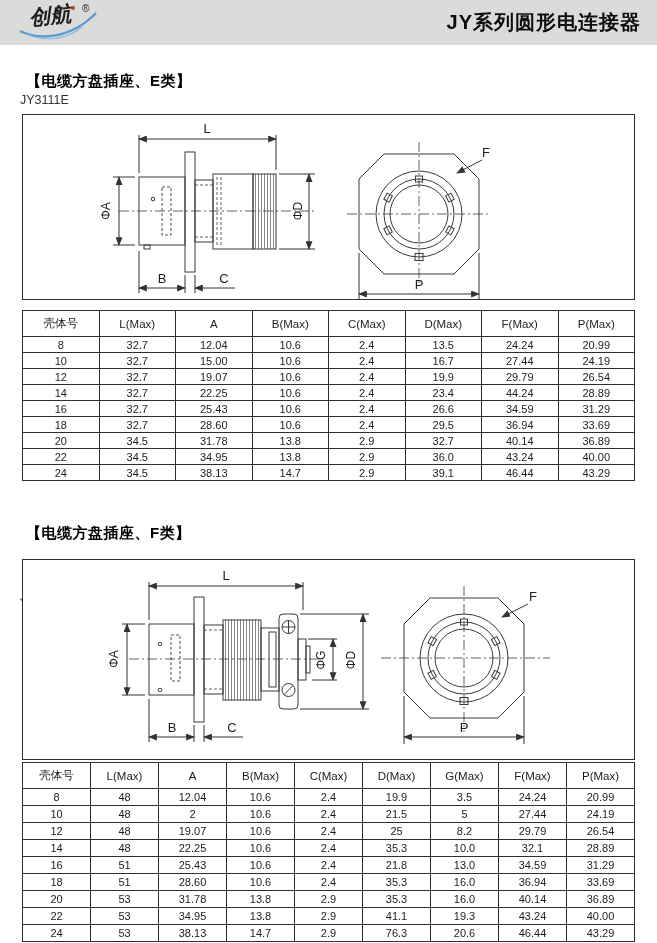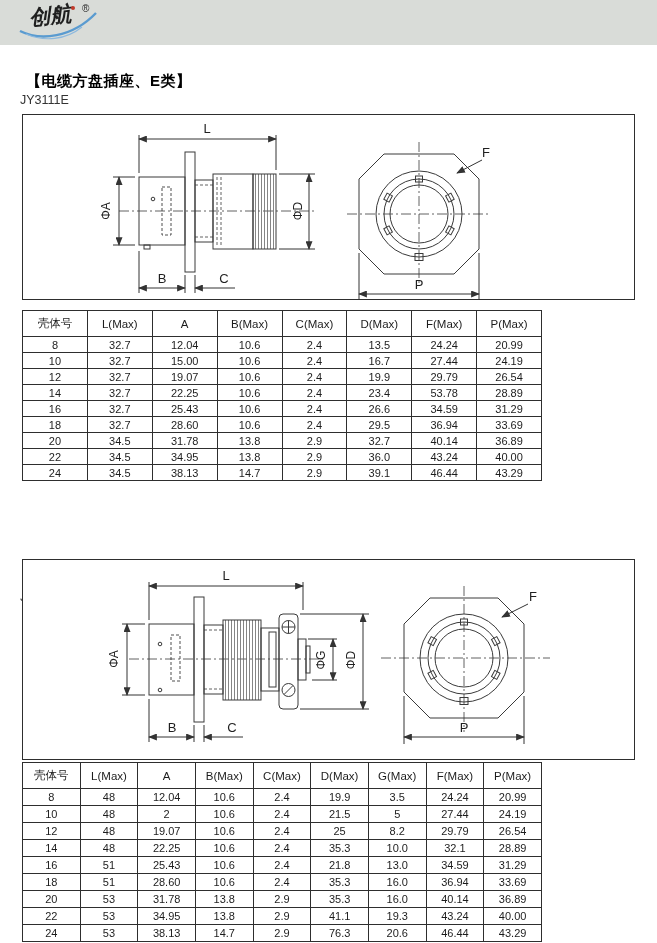--- a/index.html
+++ b/index.html
@@ -5,21 +5,21 @@
   html,body{margin:0;padding:0;background:#fff;}
   .page{position:relative;width:657px;height:943px;background:#ffffff;overflow:hidden;
         font-family:"Liberation Sans","DejaVu Sans",sans-serif;color:#1c1c1c;}
   .hdr{position:absolute;left:0;top:0;width:657px;height:45px;background:#d9dcd8;
        display:flex;align-items:center;justify-content:space-between;
        padding:0 16px;box-sizing:border-box;}
   .hdr-title{font-size:20px;font-weight:bold;color:#0d0d0d;letter-spacing:1px;}
   .sec-heading{position:absolute;margin:12px;font-size:15px;font-weight:bold;color:#000;letter-spacing:0.5px;}
   .model{position:absolute;font-size:12.5px;color:#333;}
   .drawbox{position:absolute;border:1px solid #2e2e2e;background:#fff;}
-  table.dim{position:absolute;border-collapse:collapse;table-layout:fixed;width:520px;
+  table.dim{position:absolute;border-collapse:collapse;table-layout:fixed;width:613px;
             font-size:11px;color:#1c1c1c;}
   table.dim th,table.dim td{border:1px solid #2e2e2e;text-align:center;padding:0;
             font-weight:normal;overflow:hidden;white-space:nowrap;}
   table.dim th{height:25px;font-size:11.5px;}
   table.dim td{height:15px;}
   table.dim.t2 td{height:16px;}
   svg text{font-family:"Liberation Sans","DejaVu Sans",sans-serif;fill:#1f1f1f;}
   svg .dim{font-size:13px;}
   svg .dimr{font-size:12px;}
 </style>
@@ -31,20 +31,21 @@
   <div class="hdr">
     <div>
       <svg width="92" height="42" viewBox="0 0 92 42">
         <path d="M4,31 C 24,41 56,38 80,13" stroke="#5a9bd0" stroke-width="2.4" fill="none"></path>
         <path d="M10,34 C 28,42 50,40 66,27" stroke="#8db9de" stroke-width="1.2" fill="none"></path>
         <text x="14" y="25" font-size="21" font-style="italic" font-weight="bold" font-family="'DejaVu Serif','Liberation Serif',serif" fill="#2b2b33" transform="rotate(-6 14 25)">创航</text>
         <circle cx="57" cy="8" r="2" fill="#c23a2b"></circle>
         <text x="66" y="12" font-size="10" fill="#222">®</text>
       </svg>
     </div>
+    <div class="hdr-title">JY系列圆形电连接器</div>
   </div>
 
   <h2 class="sec-heading" style="left:14px;top:60px;">【电缆方盘插座、E类】</h2>
   <div class="model" style="left:20px;top:93px;">JY3111E</div>
 
   <div class="drawbox" style="left:22px;top:114px;width:611px;height:184px;">
     <svg width="611" height="184" viewBox="0 0 611 184">
       <defs>
         <marker id="ar1" viewBox="0 0 10 8" refX="9" refY="4" markerWidth="9" markerHeight="7" orient="auto-start-reverse">
             <path d="M0,0 L10,4 L0,8 z" fill="#333"></path>
@@ -172,21 +173,21 @@
           <td>29.79</td>
           <td>26.54</td>
         </tr>
         <tr>
           <td>14</td>
           <td>32.7</td>
           <td>22.25</td>
           <td>10.6</td>
           <td>2.4</td>
           <td>23.4</td>
-          <td>53.78</td>
+          <td>44.24</td>
           <td>28.89</td>
         </tr>
         <tr>
           <td>16</td>
           <td>32.7</td>
           <td>25.43</td>
           <td>10.6</td>
           <td>2.4</td>
           <td>26.6</td>
           <td>34.59</td>
@@ -228,20 +229,21 @@
           <td>38.13</td>
           <td>14.7</td>
           <td>2.9</td>
           <td>39.1</td>
           <td>46.44</td>
           <td>43.29</td>
         </tr>
       </tbody>
   </table>
 
+  <h2 class="sec-heading" style="left:14px;top:512px;">【电缆方盘插座、F类】</h2>
   <div class="model" style="left:20px;top:542px;margin-top:48px;">JY3111F</div>
 
   <div class="drawbox" style="left:22px;top:559px;width:611px;height:199px;">
     <svg width="611" height="199" viewBox="0 0 611 199">
       <defs>
         <marker id="ar2" viewBox="0 0 10 8" refX="9" refY="4" markerWidth="9" markerHeight="7" orient="auto-start-reverse">
             <path d="M0,0 L10,4 L0,8 z" fill="#333"></path>
           </marker>
         <pattern id="kn2" patternUnits="userSpaceOnUse" width="3" height="8">
           <line x1="1.5" y1="0" x2="1.5" y2="8" stroke="#666" stroke-width="0.8"></line>

